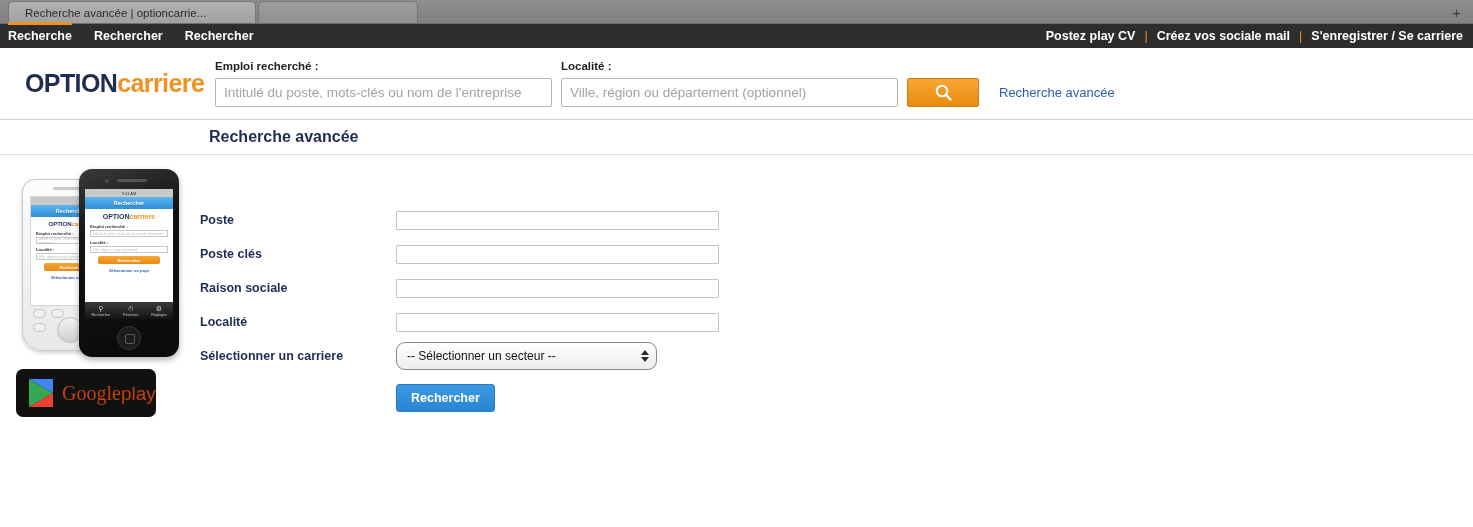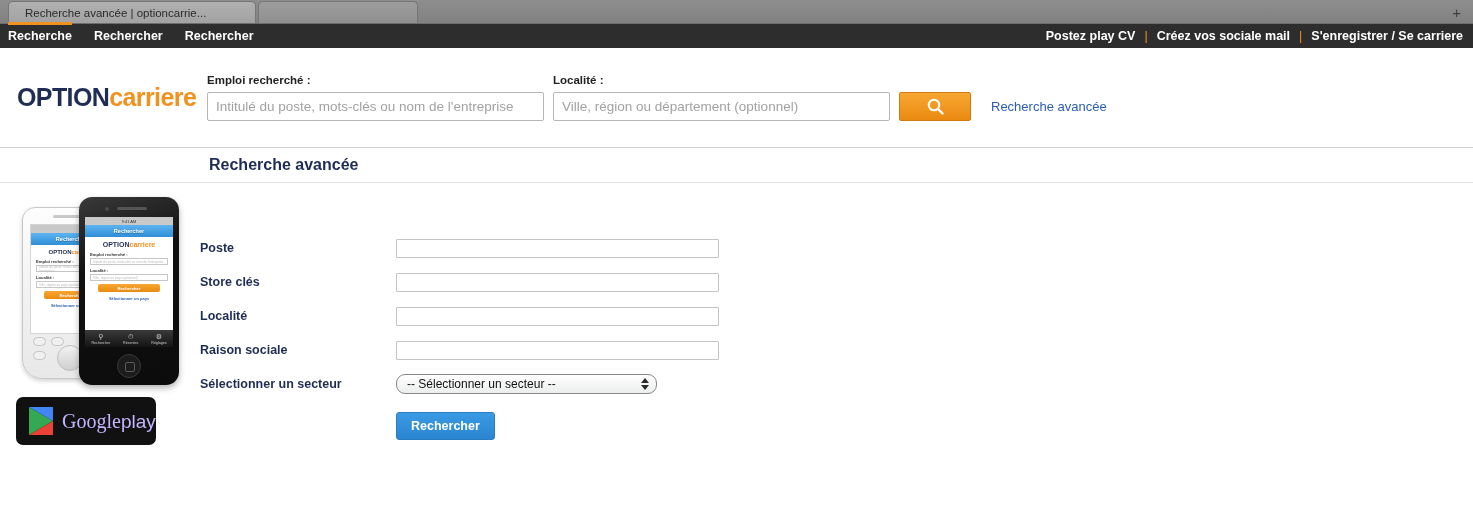--- a/index.html
+++ b/index.html
@@ -83,26 +83,26 @@
     margin-left: auto;
     display: flex;
     align-items: center;
     gap: 9px;
   }
   .topnav-right a { color: #ffffff; text-decoration: none; }
   .nav-sep { color: #f0921f; font-weight: normal; }
 
   
   .site-header {
-    height: 100px;
+    height: 72px;
     background: #ffffff;
     border-bottom: 1px solid #cfcfcf;
     display: flex;
     align-items: center;
-    padding-left: 12px;
+    padding-left: 20px;
     position: relative;
   }
   .logo {
     width: 195px;
     font-size: 25px;
     font-weight: bold;
     letter-spacing: -0.6px;
     padding-left: 5px;
   }
   .logo .opt { color: #1f2d55; }
@@ -310,21 +310,21 @@
     border-top: 14px solid #4285f4;
     border-bottom: 0 solid transparent;
     border-left: 24px solid transparent;
   }
   .gp-tri:after {
     content: ""; position: absolute; left: -24px; top: 0;
     width: 0; height: 0;
     border-bottom: 14px solid #ea4335;
     border-left: 24px solid transparent;
   }
-  .gp-text { color: #c4b5fd; font-size: 20px; font-family: "Liberation Serif", serif; }
+  .gp-text { color: #c2410c; font-size: 20px; font-family: "Liberation Serif", serif; }
   .gp-text .play { font-family: "Liberation Sans", sans-serif; font-size: 19px; }
 
   
   .form-row {
     display: flex;
     align-items: center;
     height: 34px;
   }
   .form-label {
     width: 196px;
@@ -339,21 +339,21 @@
     border-radius: 1px;
     background: #ffffff;
     font-size: 12px;
     padding: 0 4px;
     font-family: "Liberation Sans", sans-serif;
     outline: none;
     color: #222;
   }
   .form-select {
     width: 261px;
-    height: 20px;
+    height: 28px;
     border: 1px solid #888888;
     border-radius: 9px;
     background: linear-gradient(#ffffff, #eceded);
     font-size: 12px;
     font-family: "Liberation Sans", sans-serif;
     padding: 0 0 0 10px;
     position: relative;
     display: flex;
     align-items: center;
     color: #111;
@@ -522,36 +522,36 @@
   </div>
 
   <div class="main-col">
 
     <div class="form-row">
       <span class="form-label">Poste</span>
       <input class="form-input" type="text" value="" style="">
     </div>
 
     <div class="form-row">
-      <span class="form-label">Store clés</span>
+      <span class="form-label">Poste clés</span>
+      <input class="form-input" type="text" value="" style="">
+    </div>
+
+    <div class="form-row">
+      <span class="form-label">Raison sociale</span>
       <input class="form-input" type="text" value="" style="">
     </div>
 
     <div class="form-row">
       <span class="form-label">Localité</span>
       <input class="form-input" type="text" value="" style="">
     </div>
 
     <div class="form-row">
-      <span class="form-label">Raison sociale</span>
-      <input class="form-input" type="text" value="" style="">
-    </div>
-
-    <div class="form-row">
-      <span class="form-label">Sélectionner un secteur</span>
+      <span class="form-label">Sélectionner un carriere</span>
       <div class="form-select">
         <span>-- Sélectionner un secteur --</span>
         <span class="select-arrows">
           <i class="up"></i>
             <i class="down"></i>
         </span>
       </div>
     </div>
 
     <div class="submit-row">

